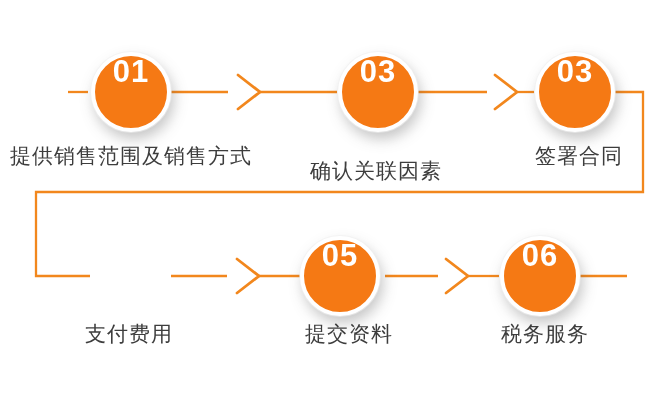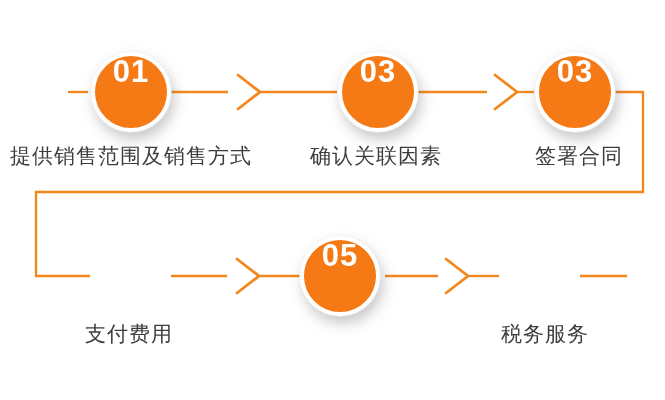--- a/index.html
+++ b/index.html
@@ -91,20 +91,24 @@
   </div>
   <div class="step-circle" style="left:338px; top:52px;">
     <span class="step-number">03</span>
   </div>
   <div class="step-circle" style="left:535px; top:52px;">
     <span class="step-number">03</span>
   </div>
   <div class="step-circle" style="left:300px; top:236px;">
     <span class="step-number">05</span>
   </div>
+  <div class="step-circle" style="left:500px; top:236px;">
+    <span class="step-number">06</span>
+  </div>
 
   <div class="step-label" style="left:131px; top:144px;">提供销售范围及销售方式</div>
-  <div class="step-label" style="left:376px; top:144px;text-align:center;">确认关联因素</div>
+  <div class="step-label" style="left:376px; top:159px;text-align:center;">确认关联因素</div>
   <div class="step-label" style="left:579px; top:144px;">签署合同</div>
   <div class="step-label" style="left:129px; top:322px;">支付费用</div>
+  <div class="step-label" style="left:349px; top:322px;">提交资料</div>
   <div class="step-label" style="left:545px; top:322px;">税务服务</div>
 
 </div>
 
 </body></html>

